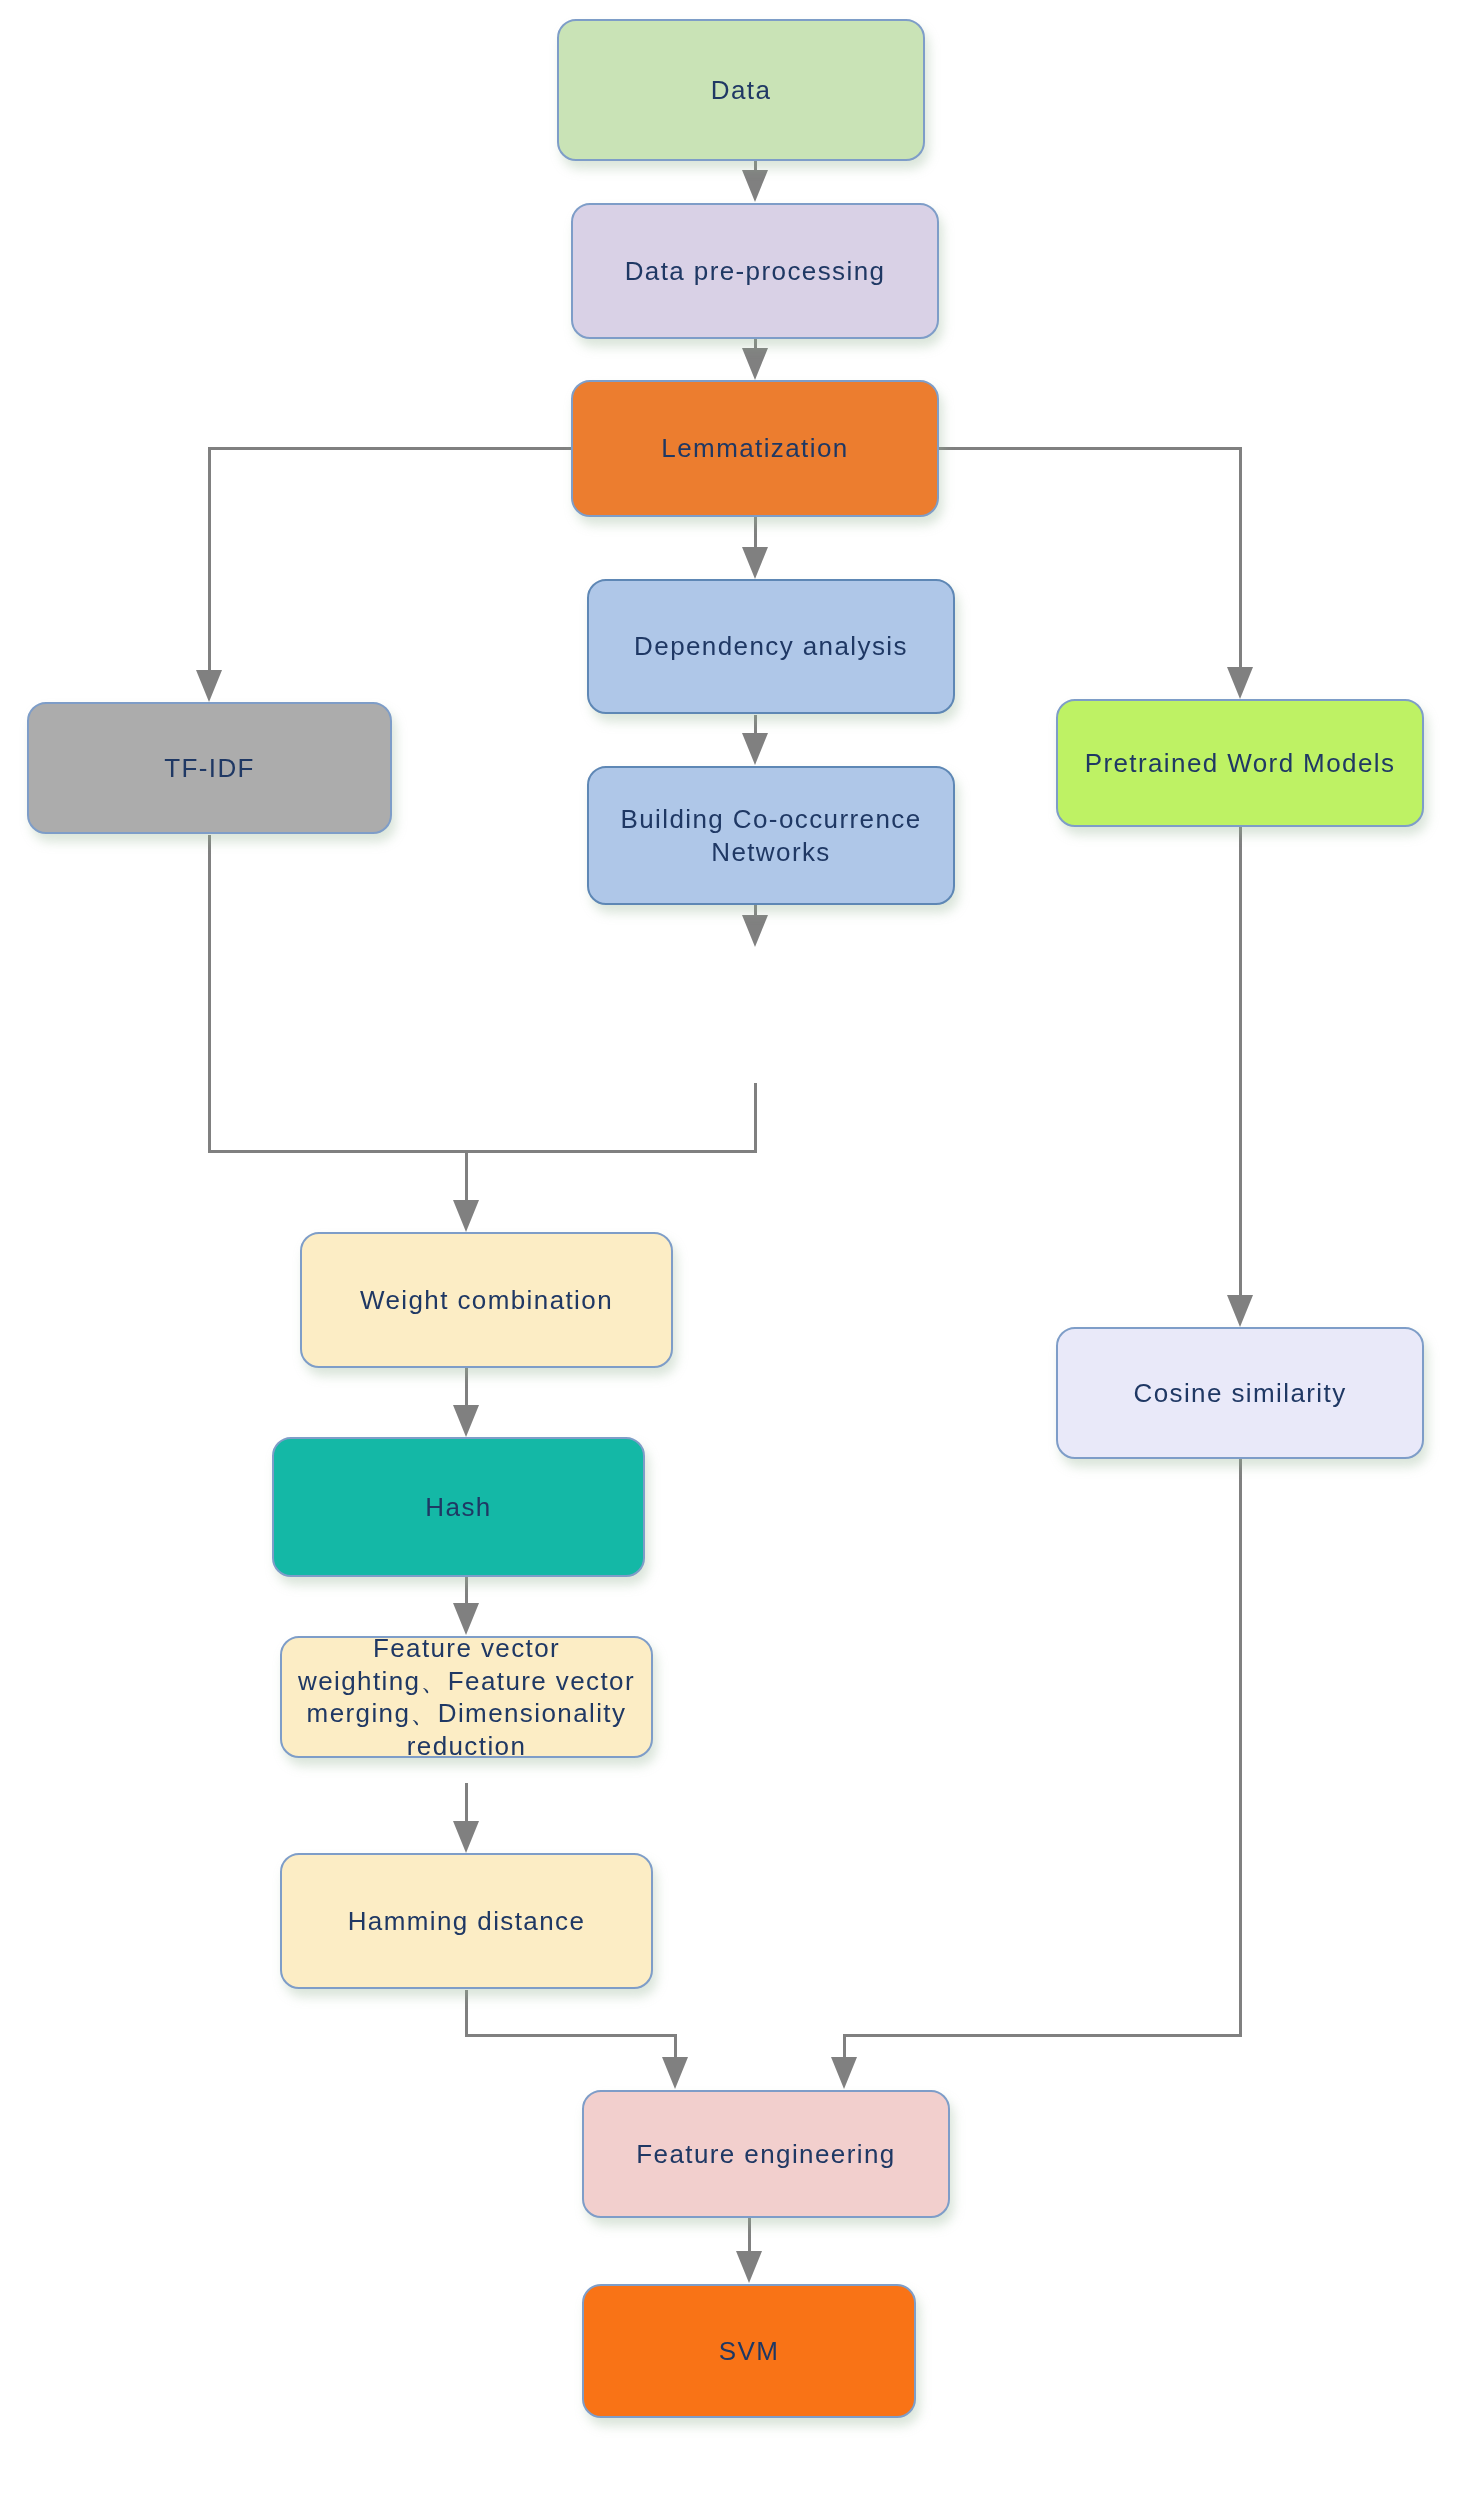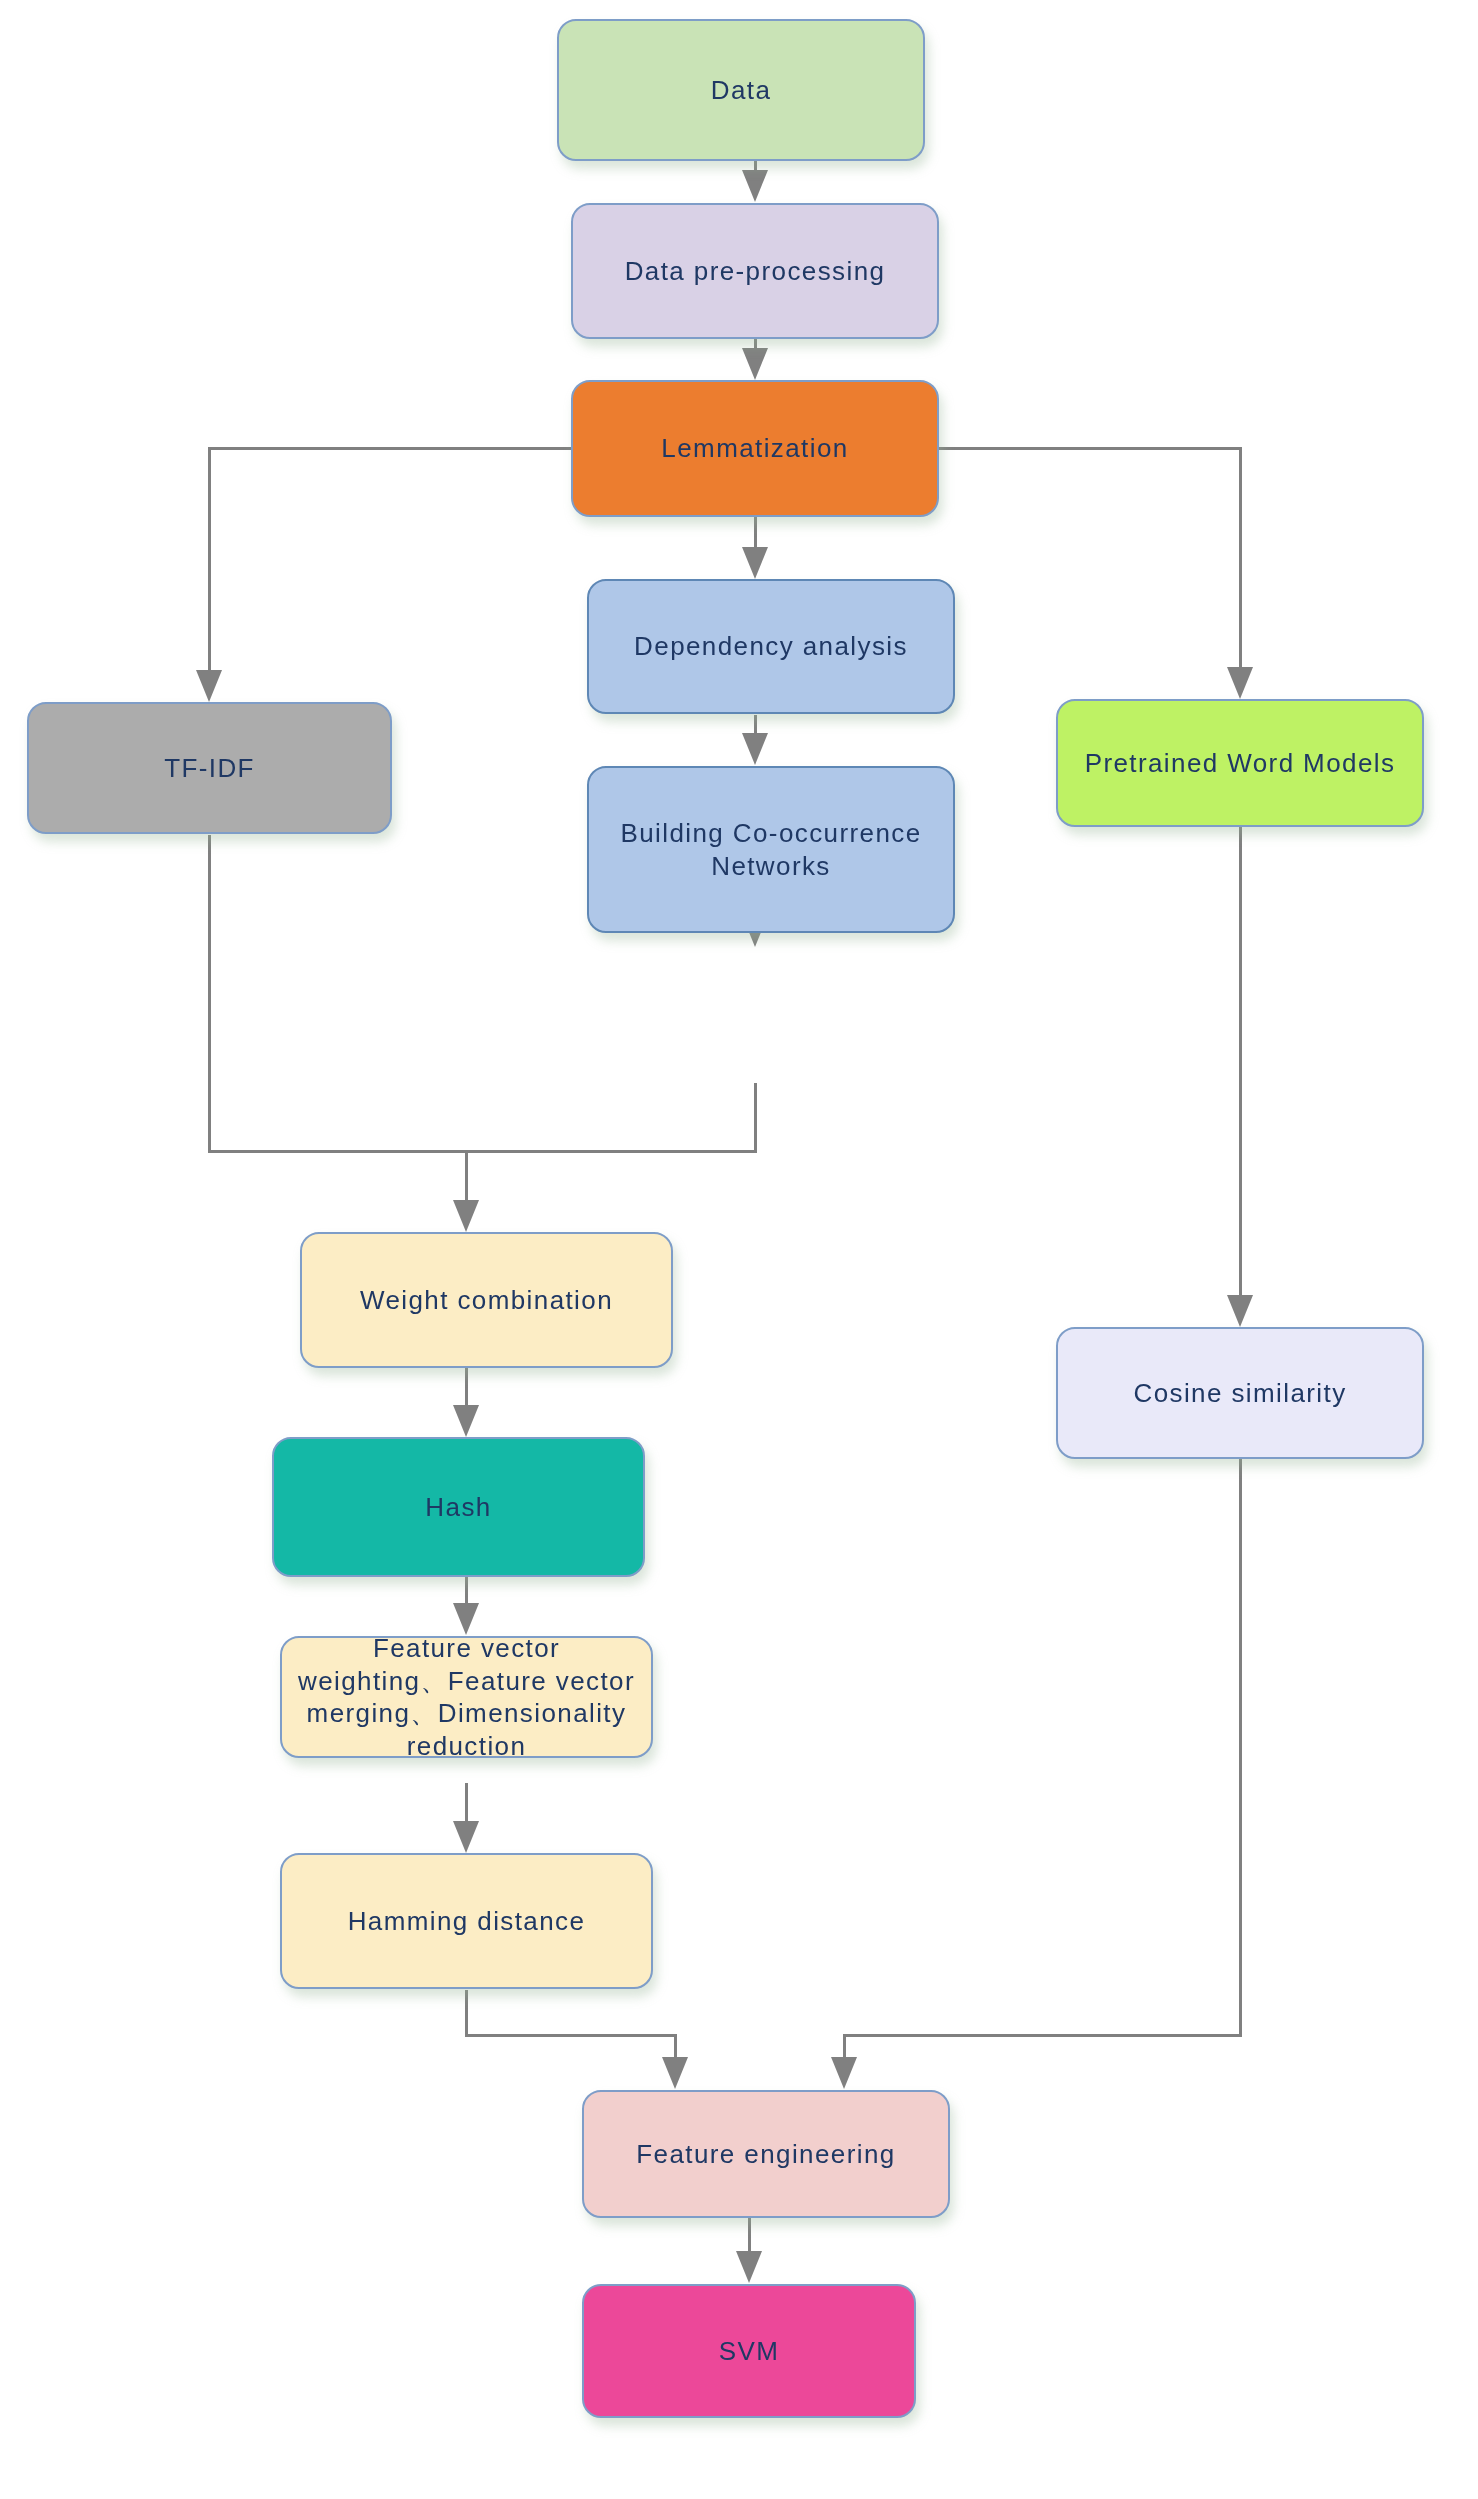--- a/index.html
+++ b/index.html
@@ -111,35 +111,35 @@
   <div class="node" style="left: 571px; top: 203px; width: 368px; height: 136px; background-color: rgb(217, 209, 230);">Data pre-processing</div>
 
   <div class="node" style="left: 571px; top: 380px; width: 368px; height: 137px; background-color: rgb(236, 125, 47);">Lemmatization</div>
 
   <div class="node b-blue" style="left: 571px; top: 579px; width: 368px; height: 135px; background-color: rgb(175, 199, 232);">Dependency analysis</div>
 
   <div class="node" style="left: 27px; top: 702px; width: 365px; height: 132px; background-color: rgb(172, 172, 172);">TF-IDF</div>
 
   <div class="node" style="left: 1056px; top: 699px; width: 368px; height: 128px; background-color: #bef264;">Pretrained Word Models</div>
 
-  <div class="node b-blue" style="left: 571px; top: 766px; width: 368px; height: 167px; background-color: rgb(175, 199, 232);">Building Co-occurrence
+  <div class="node b-blue" style="left: 571px; top: 766px; width: 368px; height: 139px; background-color: rgb(175, 199, 232);">Building Co-occurrence
 Networks</div>
 
 
   <div class="node" style="left: 280px; top: 1232px; width: 373px; height: 136px; background-color: rgb(252, 237, 197); margin-left: 20px;">Weight combination</div>
 
   <div class="node" style="left: 1056px; top: 1327px; width: 368px; height: 132px; background-color: rgb(233, 233, 249);">Cosine similarity</div>
 
   <div class="node" style="left: 272px; top: 1437px; width: 373px; height: 140px; background-color: #14b8a6;">Hash</div>
 
   <div class="node" style="left: 280px; top: 1636px; width: 373px; height: 122px; background-color: rgb(252, 237, 197);">Feature vector
 weighting、Feature vector
 merging、Dimensionality
 reduction</div>
 
   <div class="node" style="left: 280px; top: 1853px; width: 373px; height: 136px; background-color: rgb(252, 237, 197);">Hamming distance</div>
 
   <div class="node" style="left: 582px; top: 2090px; width: 368px; height: 128px; background-color: rgb(242, 207, 205);">Feature engineering</div>
 
-  <div class="node" style="left: 582px; top: 2284px; width: 334px; height: 134px; background-color: #ec4899;">SVM</div>
+  <div class="node" style="left: 582px; top: 2284px; width: 334px; height: 134px; background-color: #f97316;">SVM</div>
 
 </div>
 
 
 </body></html>

